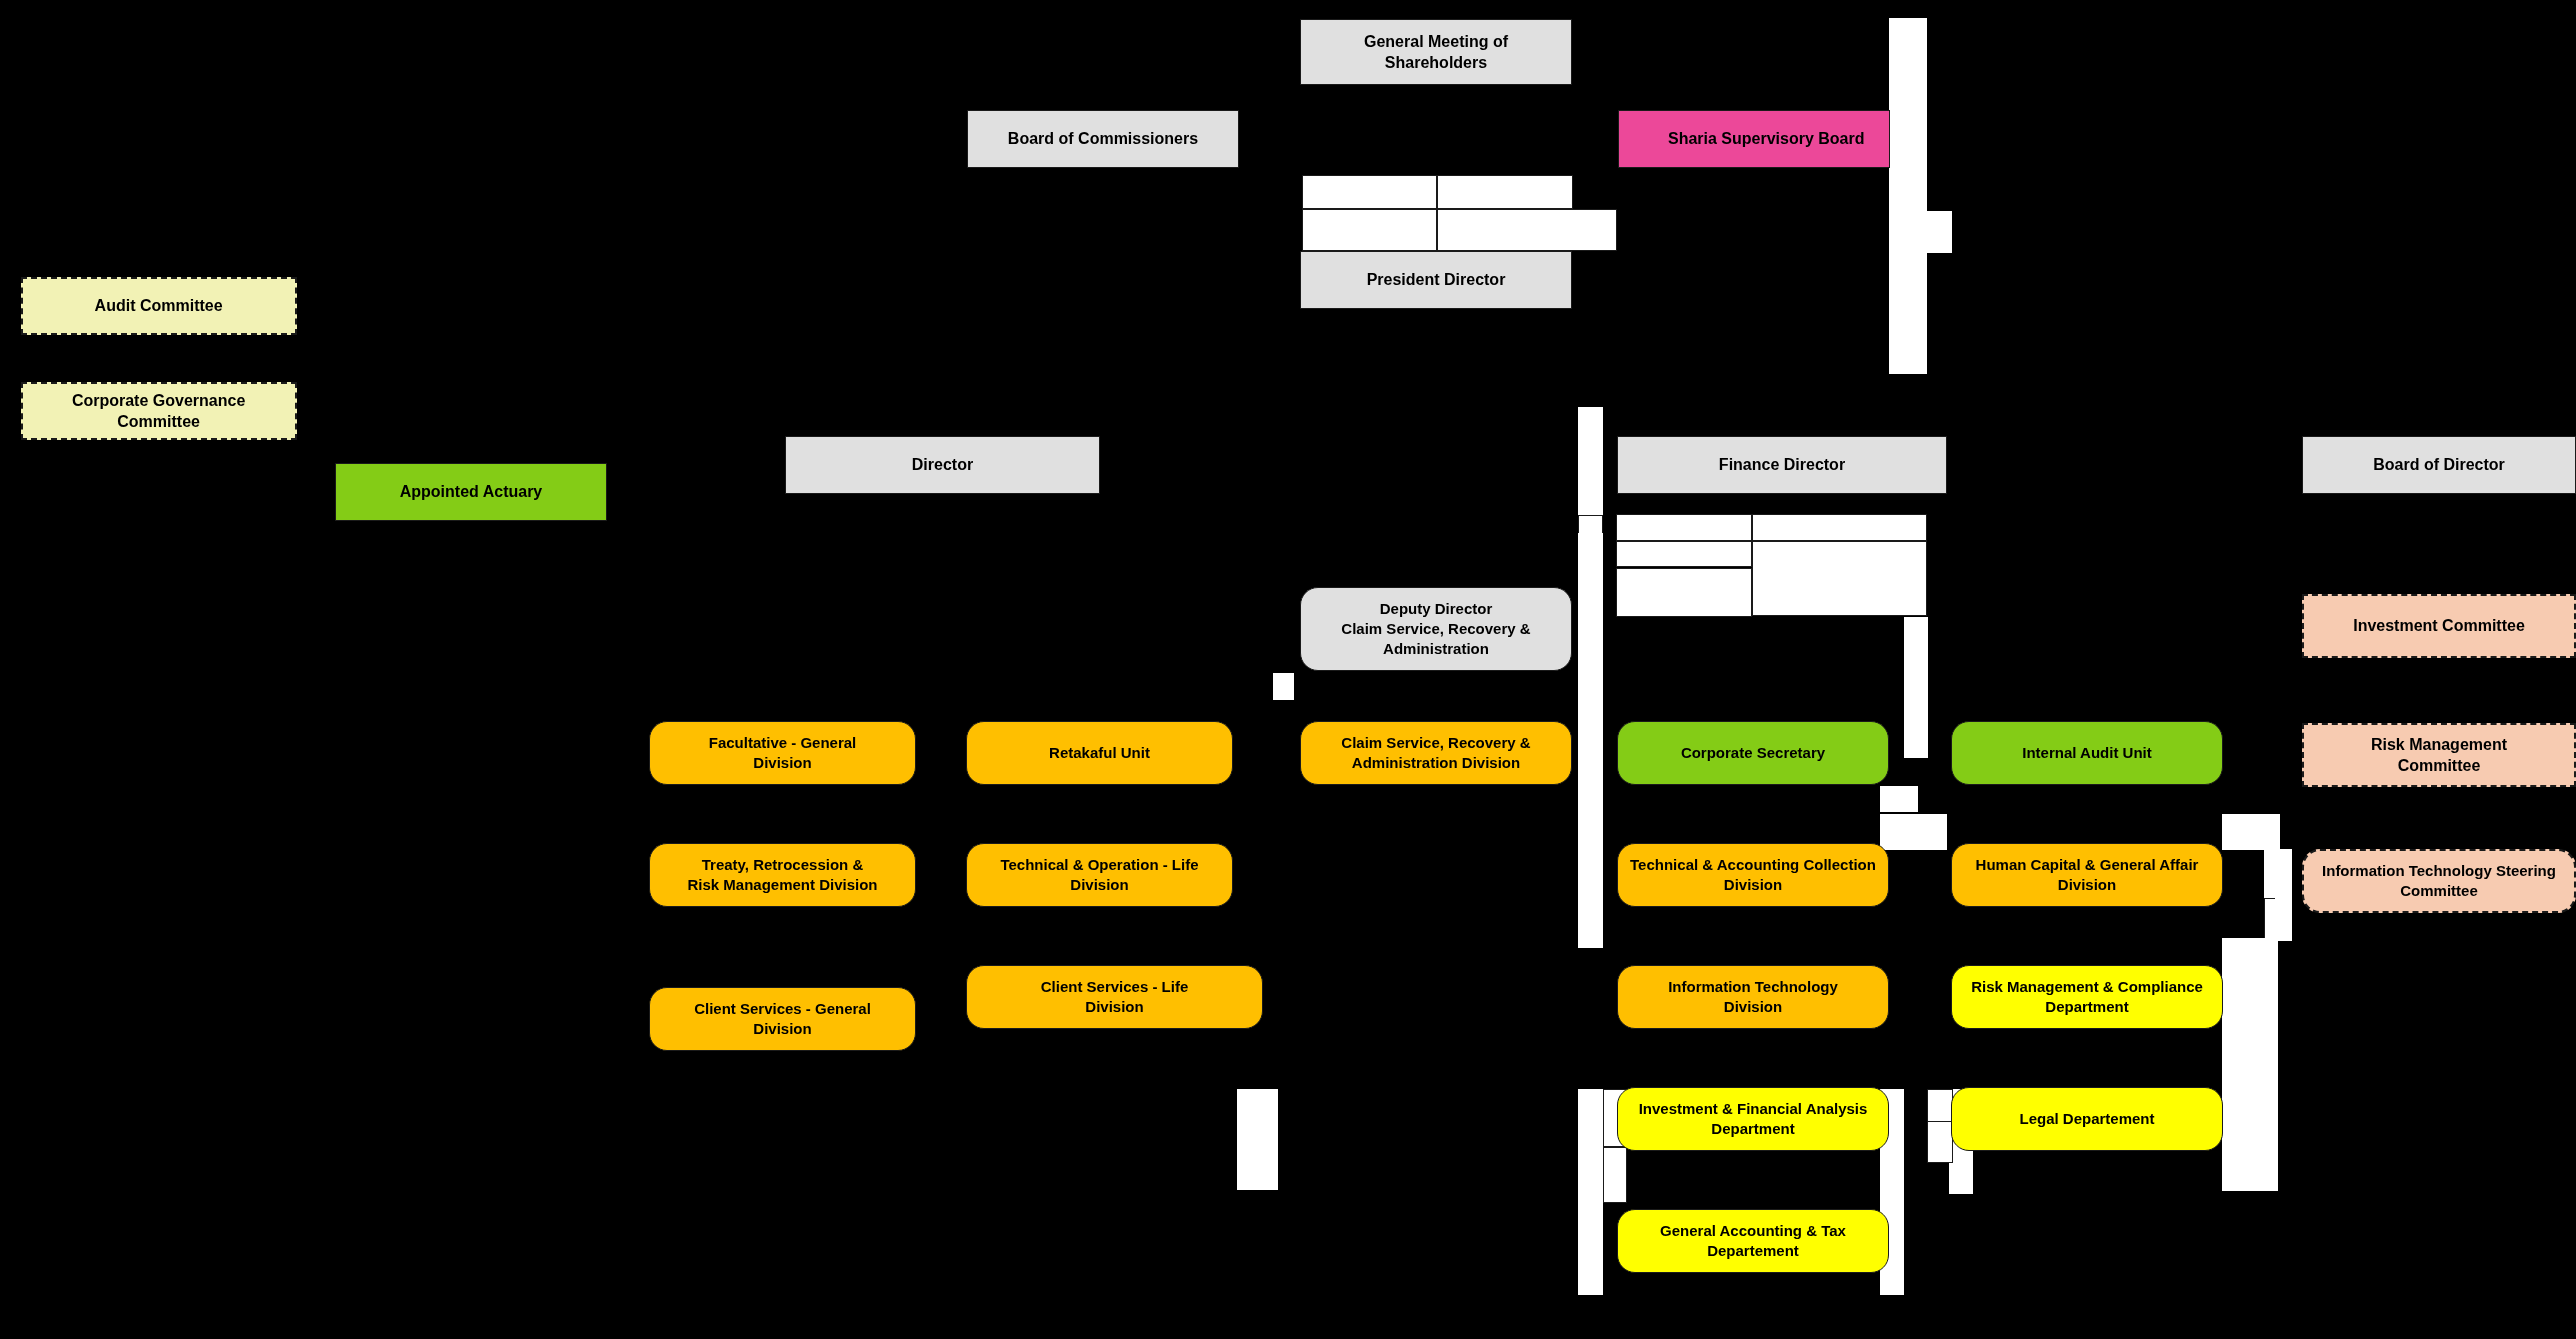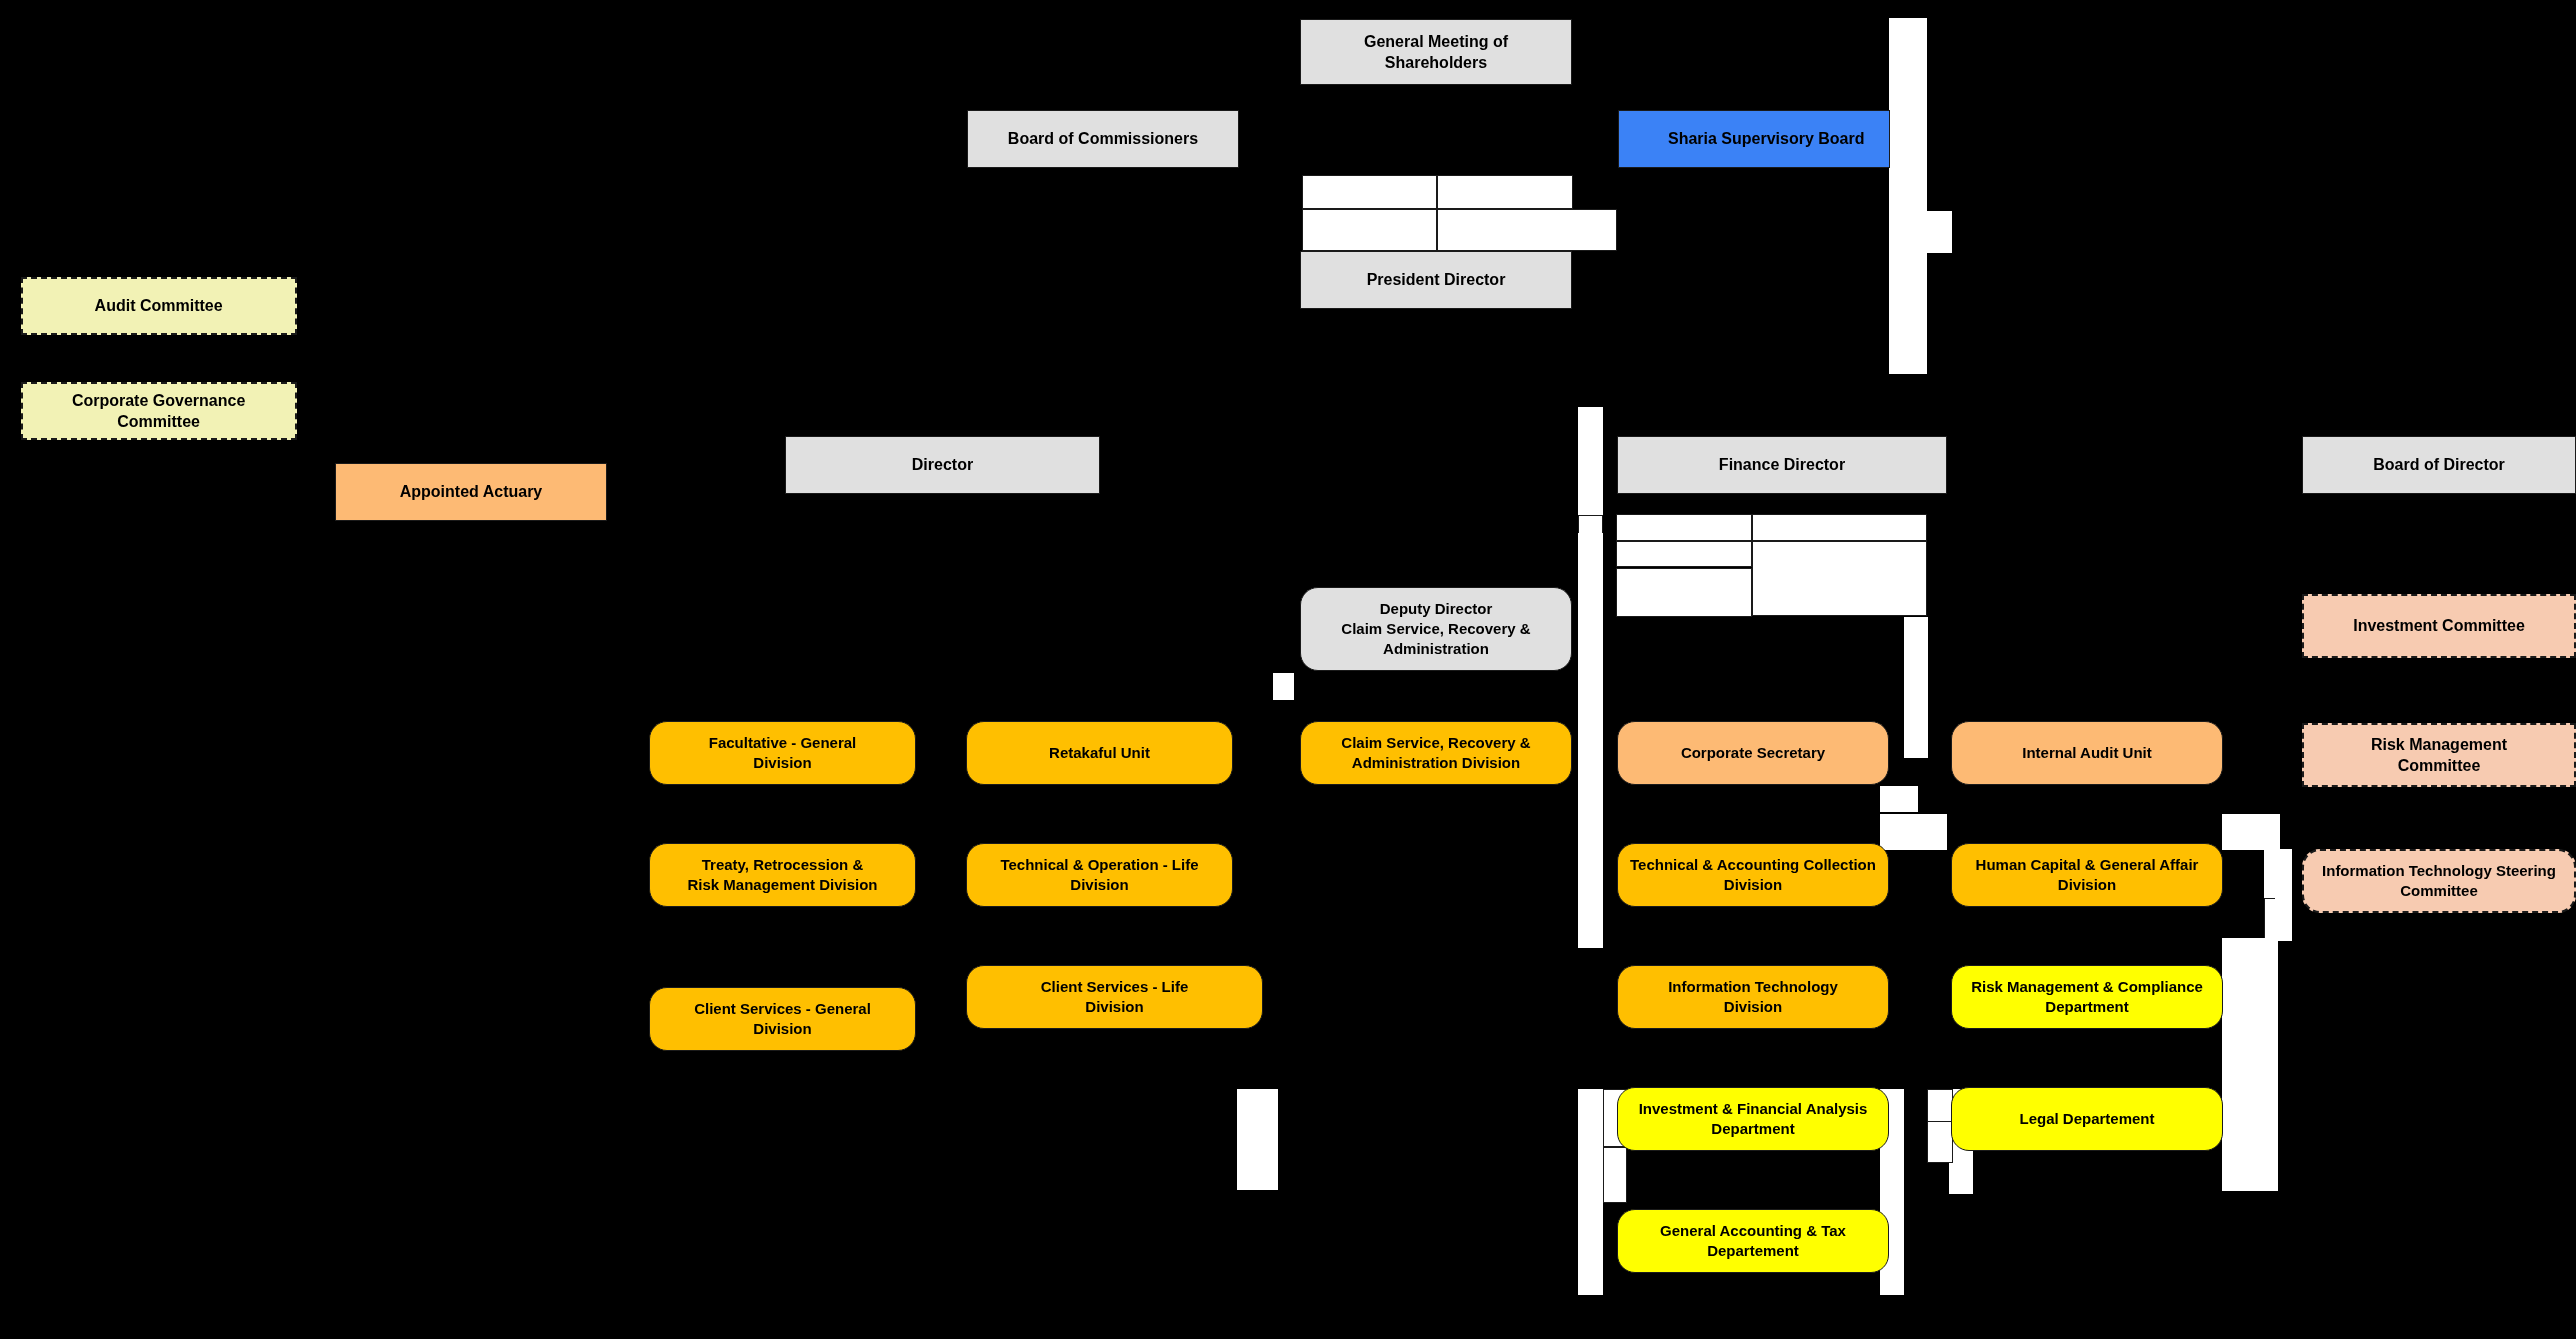--- a/index.html
+++ b/index.html
@@ -28,26 +28,26 @@
     font-weight: bold;
     line-height: 1.32;
     padding: 1.9px 7.5px;
     white-space: pre-line;
   }
   .grey {
     background: #E0E0E0;
     border: 1.9px solid #1a1a1a;
   }
   .green {
-    background: #3b82f6;
+    background: #ec4899;
     border: 1.9px solid #1a1a1a;
     padding-left: 32px;
   }
   .blue {
-    background: #fdba74;
+    background: #84cc16;
     border: 1.9px solid #1a1a1a;
   }
   .orange {
     background: #FFBF00;
     border: 1.9px solid #1a1a1a;
   }
   .yellow {
     background: #FFFF00;
     border: 1.9px solid #1a1a1a;
   }

